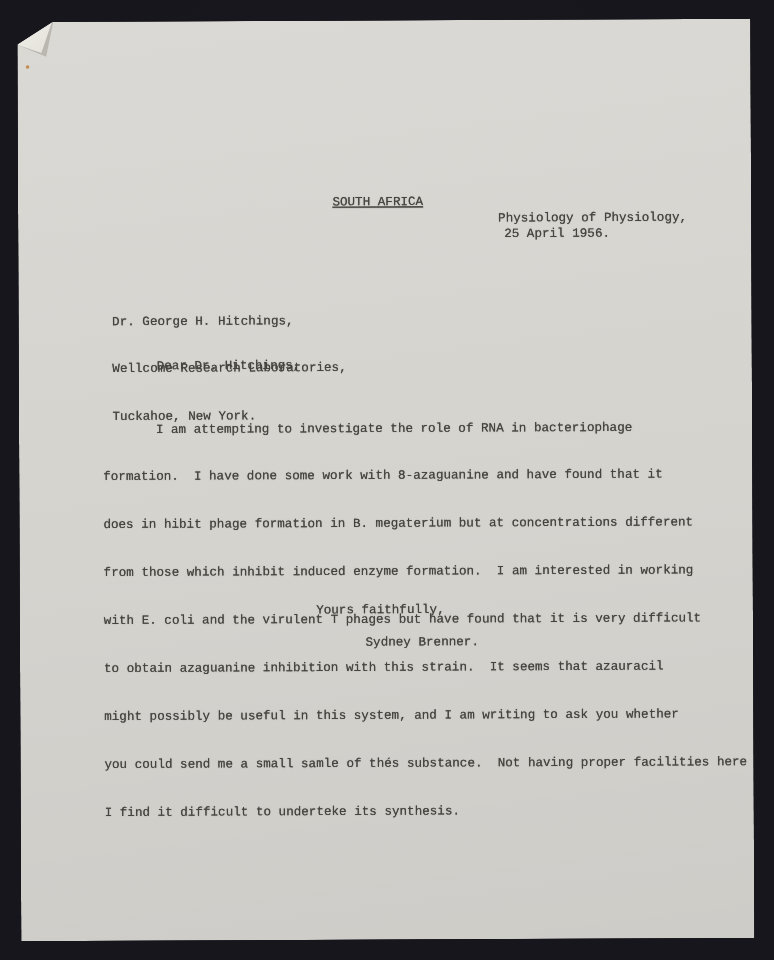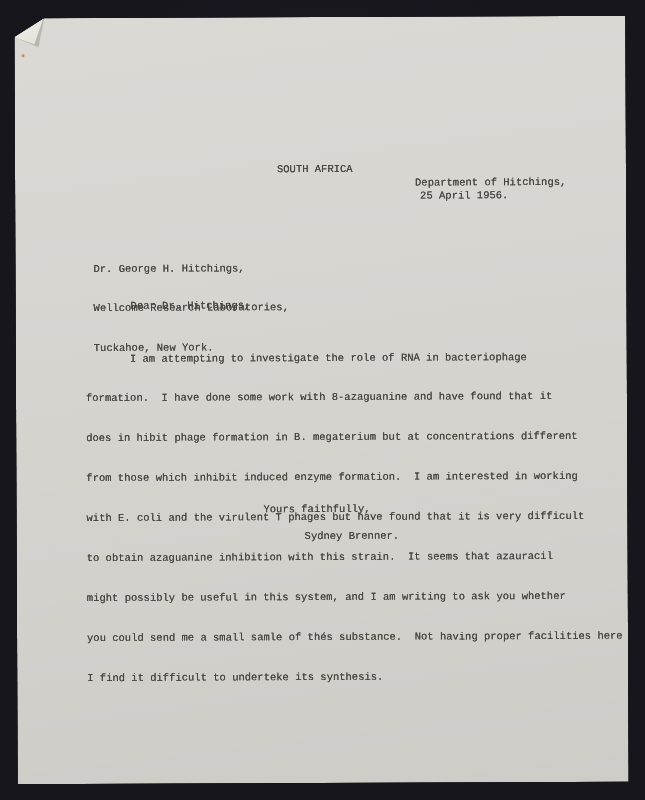--- a/index.html
+++ b/index.html
@@ -67,42 +67,42 @@
   }
   .tline {
     position: absolute;
     white-space: pre;
     font-size: 10.5px;
     line-height: 13.3px;
     color: #46443e;
     text-shadow: 0 0 0.6px rgba(62,60,54,0.85);
     letter-spacing: 0;
   }
-  .heading        { left: 262px; top: 146px; }
+  .heading        { left: 262px; top: 146px; text-decoration: underline; }
   .dept           { left: 400px; top: 160px; }
   .dateline       { left: 405px; top: 173px; }
   .recipient      { left: 78px;  top: 218px; }
   .salutation     { left: 79px;  top: 282px; margin-left: 36px; }
   .body-block     { left: 70px;  top: 308px; }
   .closing        { left: 247px; top: 448px; margin-top: 38px; }
   .signature      { left: 252px; top: 513px; margin-left: 36px; }
 </style>
 </head>
 <body>
 
 <div class="stage">
   <div class="paper">
 
     <div class="fold-shadow"></div>
     <div class="fold-flap"></div>
     <div class="speck"></div>
 
     <div class="tline heading">SOUTH AFRICA</div>
 
-    <div class="tline dept">Department of Hitchings,</div>
+    <div class="tline dept">Physiology of Physiology,</div>
     <div class="tline dateline">25 April 1956.</div>
 
     <div class="tline recipient">
       <div>Dr. George H. Hitchings,</div>
       <div>Wellcome Research Laboratories,</div>
       <div>Tuckahoe, New York.</div>
     </div>
 
     <div class="tline salutation">Dear Dr. Hitchings,</div>
 

